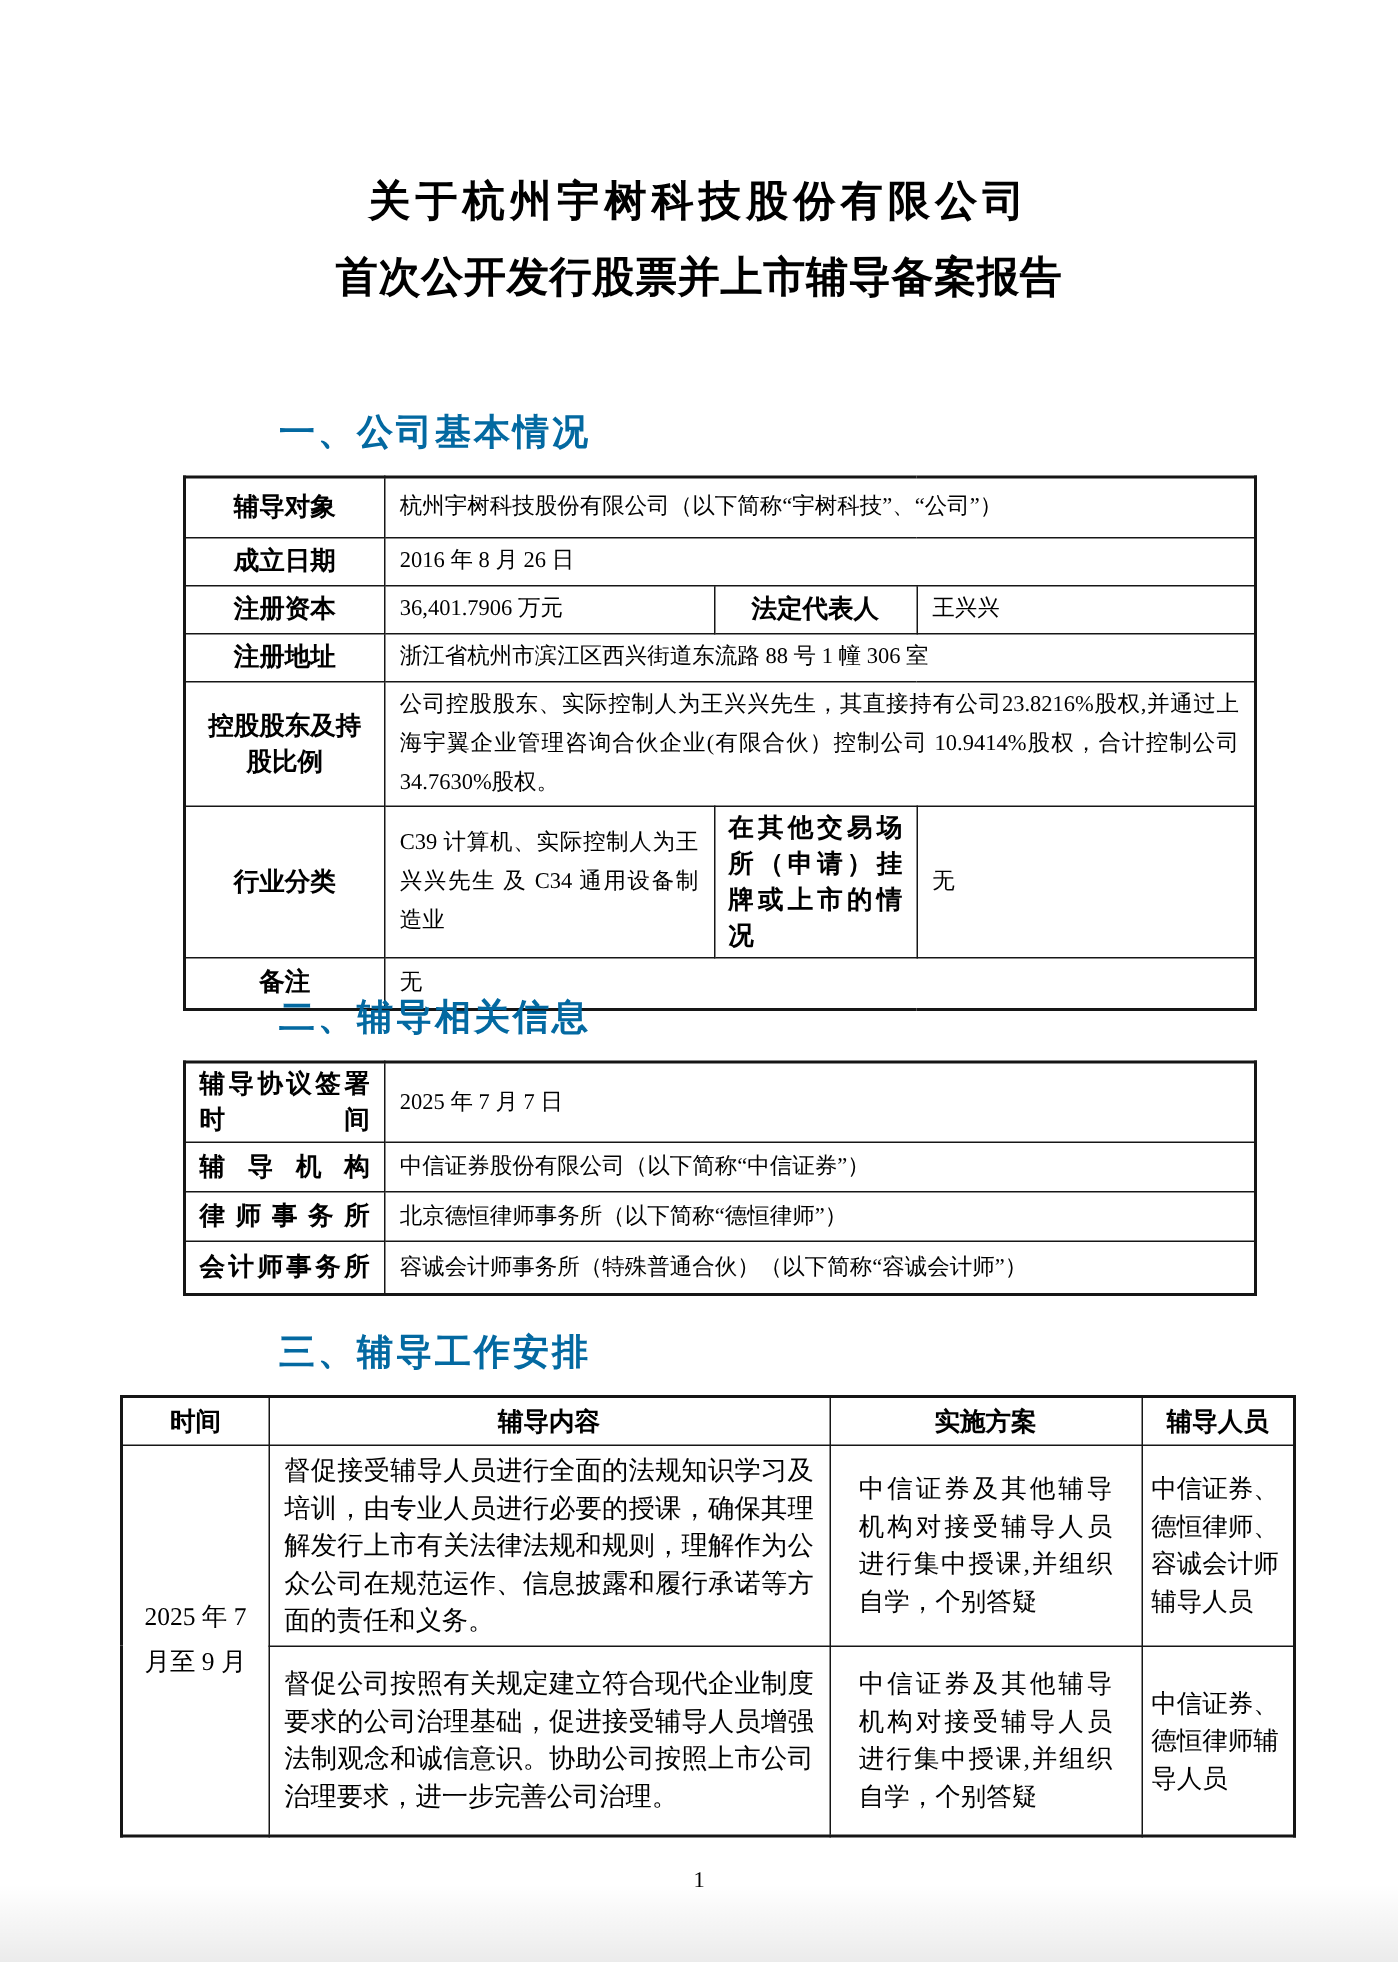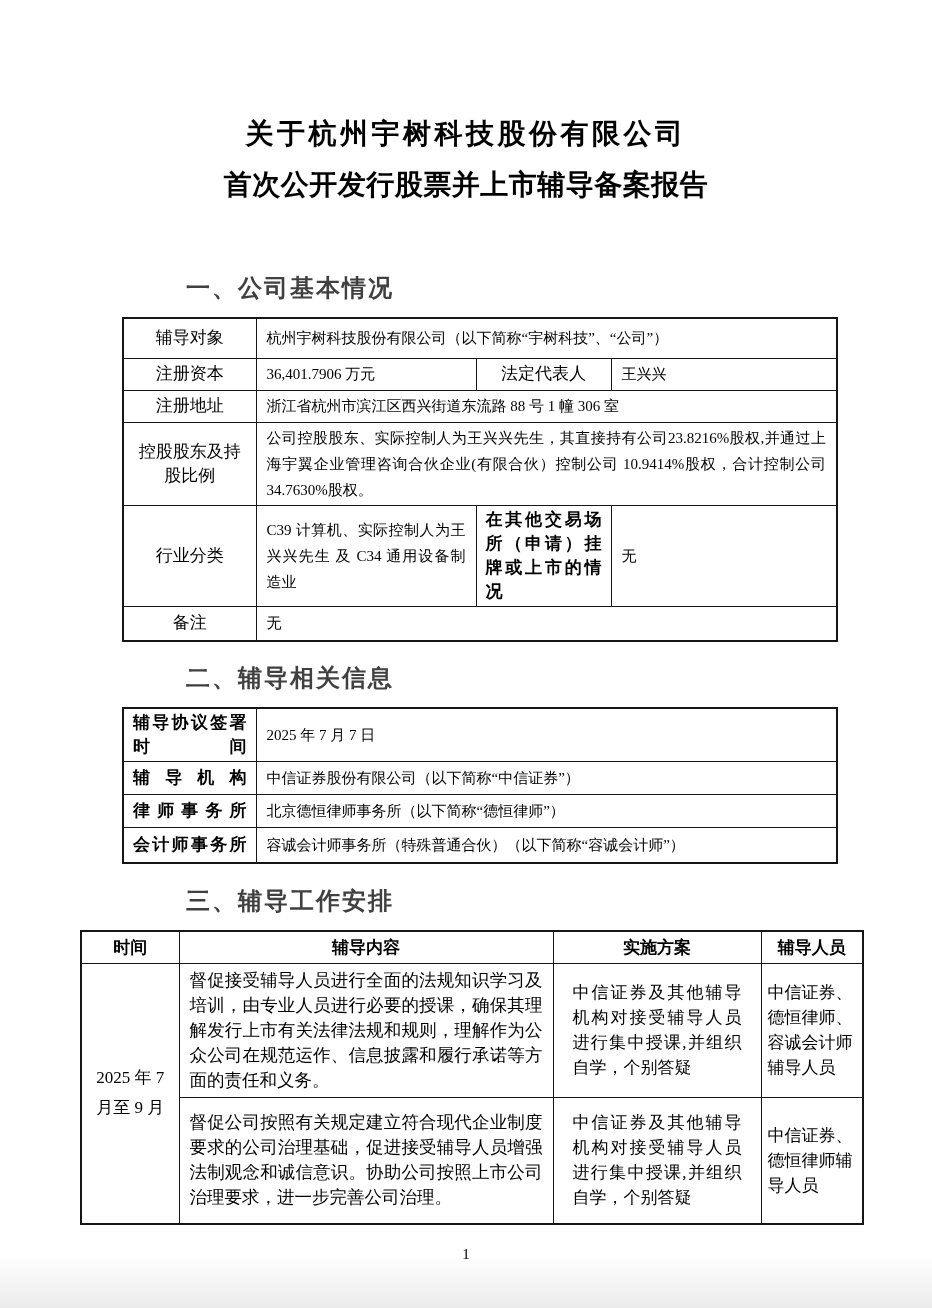--- a/index.html
+++ b/index.html
@@ -15,27 +15,27 @@
   .doc-title{
     position:absolute;top:108px;left:0;width:100%;text-align:center;
     font-family:"Liberation Sans",sans-serif;font-weight:700;
     font-size:28px;line-height:51px;color:#000;
   }
   .doc-title .t1{letter-spacing:3.5px;}
   .doc-title .t2{letter-spacing:0.5px;}
   .sec-heading{
     position:absolute;left:186px;
     font-family:Liberation Serif, serif;font-weight:700;
-    font-size:24px;letter-spacing:2px;color:#404040;white-space:nowrap;
+    font-size:24px;letter-spacing:2px;color:#0369a1;white-space:nowrap;
   }
   table{border-collapse:collapse;table-layout:fixed;position:absolute;background:#fff;}
   table.doc-table{border:2px solid #161616;}
   .doc-table td{border:1.5px solid #161616;vertical-align:middle;overflow:hidden;}
   .lbl{
-    font-family:"Liberation Sans",sans-serif;font-weight:400;
+    font-family:"Liberation Sans",sans-serif;font-weight:700;
     font-size:17px;text-align:center;padding:2px 7px;line-height:24px;
   }
   .lbl-j{
     font-family:"Liberation Sans",sans-serif;font-weight:700;
     font-size:17px;padding:2px 9px;line-height:24px;
     text-align:justify;text-align-last:justify;
   }
   .lbl-j .jl{display:block;text-align:justify;text-align-last:justify;}
   .val{
     font-size:15px;padding:2px 10px;line-height:26px;text-align:justify;
@@ -69,20 +69,24 @@
     <colgroup>
         <col style="width:133px">
         <col style="width:220px">
         <col style="width:135px">
         <col style="width:226px">
       </colgroup>
     <tbody>
         <tr style="height:40px;">
       <td class="lbl">辅导对象</td>
       <td class="val" colspan="3">杭州宇树科技股份有限公司（以下简称“宇树科技”、“公司”）</td>
+    </tr>
+    <tr style="height:32px;">
+      <td class="lbl">成立日期</td>
+      <td class="val" colspan="3">2016 年 8 月 26 日</td>
     </tr>
     <tr style="height:32px;">
       <td class="lbl">注册资本</td>
       <td class="val">36,401.7906 万元</td>
       <td class="lbl">法定代表人</td>
       <td class="val">王兴兴</td>
     </tr>
     <tr style="height:32px;">
       <td class="lbl">注册地址</td>
       <td class="val" colspan="3">浙江省杭州市滨江区西兴街道东流路 88 号 1 幢 306 室</td>

